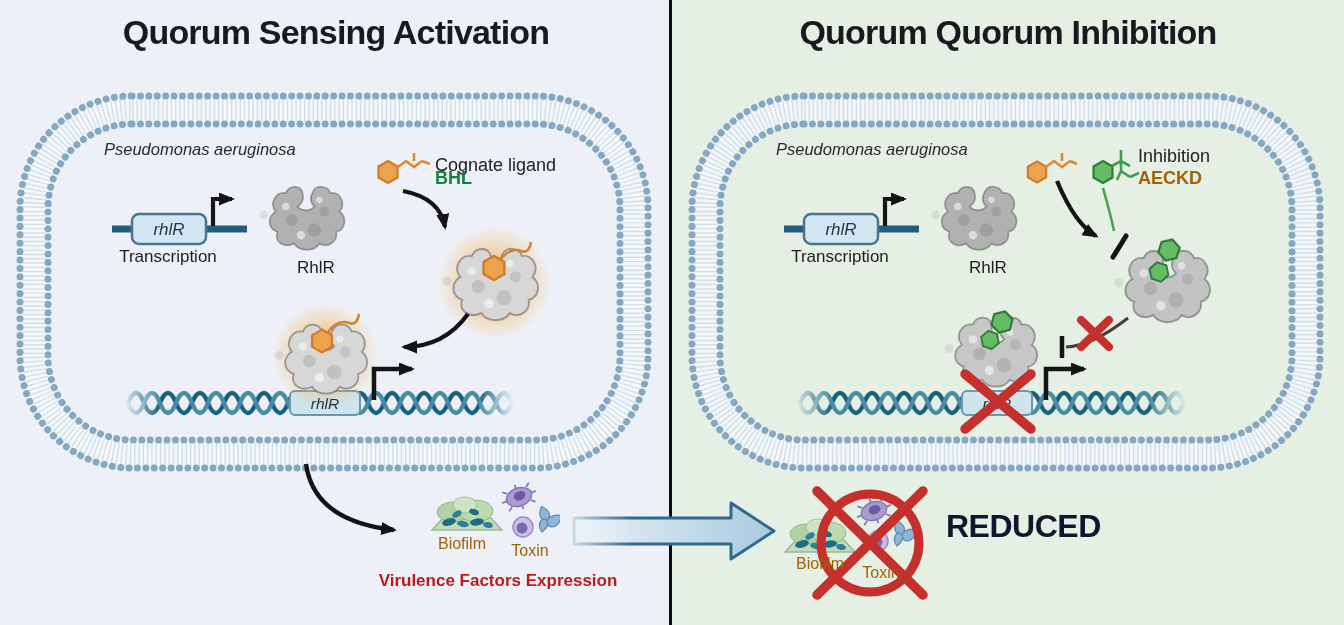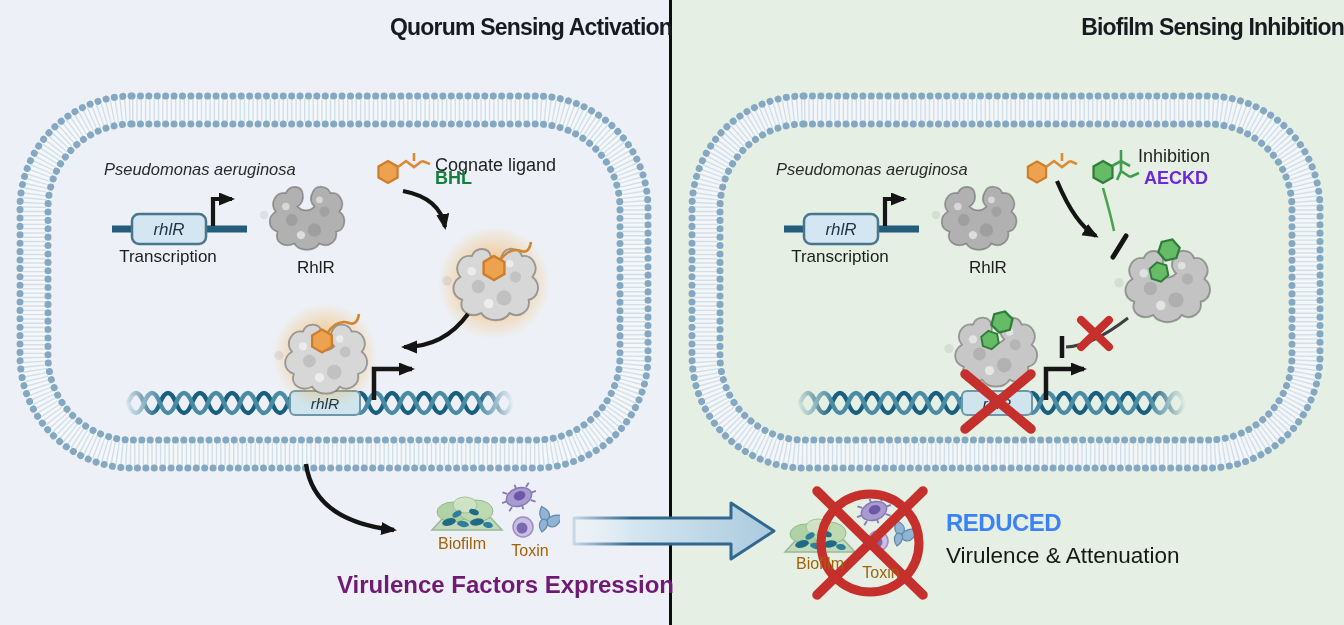--- a/index.html
+++ b/index.html
@@ -5,31 +5,31 @@
   html,body{margin:0;padding:0;background:#ffffff;}
   #fig{position:relative;width:1344px;height:625px;overflow:hidden;
        font-family:"Liberation Sans",sans-serif;outline:2px solid #141414;outline-offset:-2px;}
   .panel{position:absolute;top:0;width:672px;height:625px;}
   #panel-left{left:0;background:#edf1f7;}
   #panel-right{left:672px;background:#e5efe3;}
   .panel svg{position:absolute;left:0;top:0;}
   #divider{position:absolute;left:669px;top:0;width:3px;height:625px;background:#0d0d0d;}
   #arrow-overlay{position:absolute;left:0;top:0;pointer-events:none;}
   .lbl{position:absolute;color:#1d1d1d;line-height:1.05;white-space:nowrap;}
-  .title{width:672px;text-align:right;font-size:23px;font-weight:800;letter-spacing:-0.8px;color:#171b20;}
-  .organism{font-style:italic;font-size:16.5px;color:#2a2a2a;margin-top:20px;}
+  .title{width:672px;text-align:center;font-size:34px;font-weight:800;letter-spacing:-0.8px;color:#171b20;}
+  .organism{font-style:italic;font-size:16.5px;color:#2a2a2a;}
   .small{font-size:17px;}
   .ctr{text-align:center;}
   .ligand-name{font-size:18px;color:#222;}
   .bhl{font-size:18px;font-weight:700;color:#15803d;}
-  .aeckd{font-size:18px;font-weight:700;color:#6d28d9;margin-left:6px;}
+  .aeckd{font-size:18px;font-weight:700;color:#a16207;}
   .icon-lbl{font-size:16px;color:#a16207;}
-  .outcome1{font-size:24px;font-weight:700;color:#701a75;}
+  .outcome1{font-size:17px;font-weight:700;color:#b91c1c;}
   .outcome2{font-size:18.5px;color:#202020;}
-  .reduced{font-size:24px;font-weight:800;letter-spacing:-0.5px;color:#3b82f6;}
+  .reduced{font-size:32px;font-weight:800;letter-spacing:-0.5px;color:#0f172a;}
   .attenuation{font-size:22.5px;color:#181818;}
   .svgtext{font-family:"Liberation Sans",sans-serif;font-style:italic;fill:#1d3442;}
 </style>
 </head>
 <body>
 
 <div id="fig">
 
   <svg width="0" height="0" style="position:absolute">
     <defs>
@@ -265,21 +265,21 @@
   </div>
 
   <div id="divider"></div>
 
   <svg id="arrow-overlay" width="1344" height="625" viewBox="0 0 1344 625">
     <polygon points="574,518 731,518 731,503 774,531 731,559 731,544 574,544" fill="url(#arrGrad)" stroke="#31688f" stroke-width="3" stroke-linejoin="round"></polygon>
     <rect x="560" y="496" width="72" height="70" fill="url(#tailFadeL)"></rect>
   </svg>
 
   <div class="lbl title" style="left:0;top:15px">Quorum Sensing Activation</div>
-  <div class="lbl title" style="left:672px;top:15px">Biofilm Sensing Inhibition</div>
+  <div class="lbl title" style="left:672px;top:15px">Quorum Quorum Inhibition</div>
 
   <div class="lbl organism" style="left:104px;top:141px">Pseudomonas aeruginosa</div>
   <div class="lbl organism" style="left:776px;top:141px">Pseudomonas aeruginosa</div>
 
   <div class="lbl small ctr" style="left:98px;width:140px;top:248px">Transcription</div>
   <div class="lbl small ctr" style="left:770px;width:140px;top:248px">Transcription</div>
 
   <div class="lbl small ctr" style="left:266px;width:100px;top:259px">RhlR</div>
   <div class="lbl small ctr" style="left:938px;width:100px;top:259px">RhlR</div>
 
@@ -291,15 +291,14 @@
 
   <div class="lbl icon-lbl ctr" style="left:412px;width:100px;top:536px">Biofilm</div>
   <div class="lbl icon-lbl ctr" style="left:480px;width:100px;top:543px">Toxin</div>
 
   <div class="lbl icon-lbl ctr" style="left:770px;width:100px;top:556px">Biofilm</div>
   <div class="lbl icon-lbl ctr" style="left:831px;width:100px;top:565px">Toxin</div>
 
   <div class="lbl outcome1 ctr" style="left:337px;width:322px;top:572px">Virulence Factors Expression</div>
 
   <div class="lbl reduced" style="left:946px;top:510px">REDUCED</div>
-  <div class="lbl attenuation" style="left:946px;top:544px">Virulence &amp; Attenuation</div>
 
 </div>
 
 </body></html>

